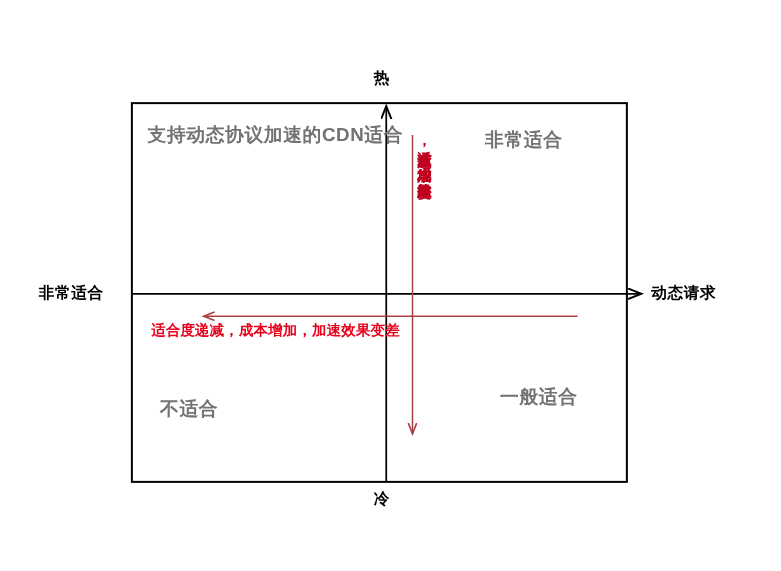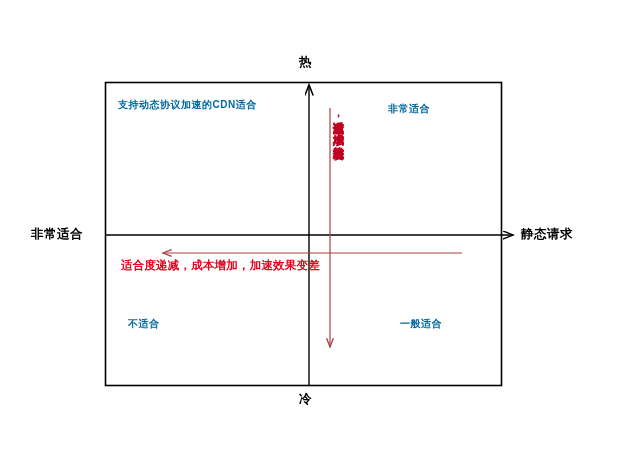--- a/index.html
+++ b/index.html
@@ -33,22 +33,22 @@
   }
   
   .axis-label {
     color: #000000;
     font-size: 12.5px;
     font-weight: bold;
     letter-spacing: 0.5px;
   }
   
   .quad-label {
-    color: #0369a1;
-    font-size: 10px;
+    color: #737373;
+    font-size: 15px;
     font-weight: bold;
     letter-spacing: 0.5px;
   }
   .quad-label.multi {
     line-height: 1.45;
     width: 128px;
   }
   
   .ann-h {
     color: #e8001c;
@@ -91,27 +91,27 @@
 
     <line x1="462" y1="253" x2="163" y2="253" stroke="#a84040" stroke-width="1.2" marker-end="url(#arrow-red)"></line>
   </svg>
 
   <div class="lbl axis-label" style="left:299px; top:54px;">热</div>
 
   <div class="lbl axis-label" style="left:299px; top:391px;">冷</div>
 
   <div class="lbl axis-label" style="left:31px; top:226px;">非常适合</div>
 
-  <div class="lbl axis-label" style="left:521px; top:226px;">静态请求</div>
+  <div class="lbl axis-label" style="left:521px; top:226px;">动态请求</div>
 
   <div class="lbl quad-label multi" style="left:118px; top:98px;">支持动态协议加速的CDN适合</div>
 
   <div class="lbl quad-label" style="left:388px; top:103px;">非常适合</div>
 
   <div class="lbl quad-label" style="left:128px; top:318px;text-align:center;">不适合</div>
 
-  <div class="lbl quad-label" style="left:400px; top:318px;">一般适合</div>
+  <div class="lbl quad-label" style="left:400px; top:308px;">一般适合</div>
 
   <div class="lbl ann-h" style="left:121px; top:258px;">适合度递减，成本增加，加速效果变差</div>
 
   <div class="lbl ann-v" style="left:332px; top:112px; height:230px;">适合度递减，成本增加，加速效果变差</div>
 
 </div>
 
 </body></html>

